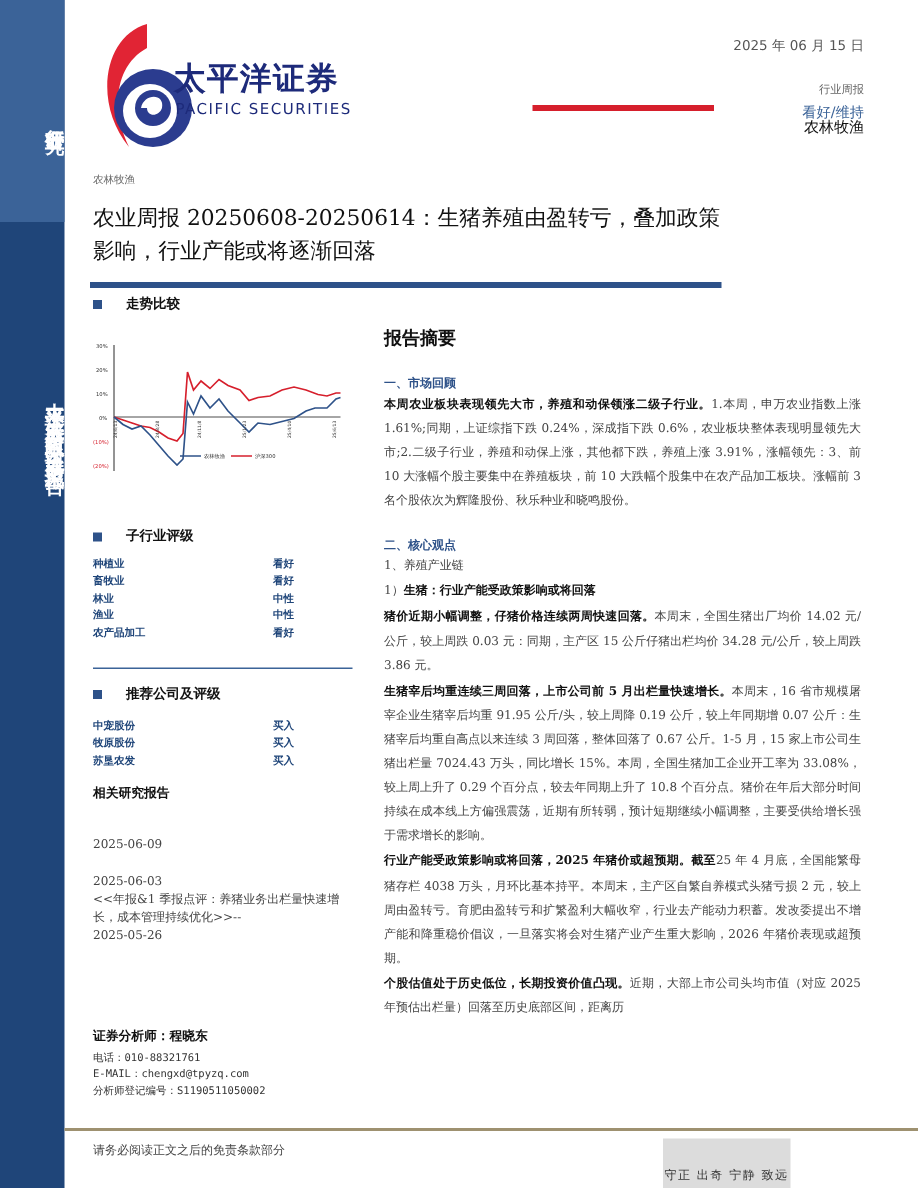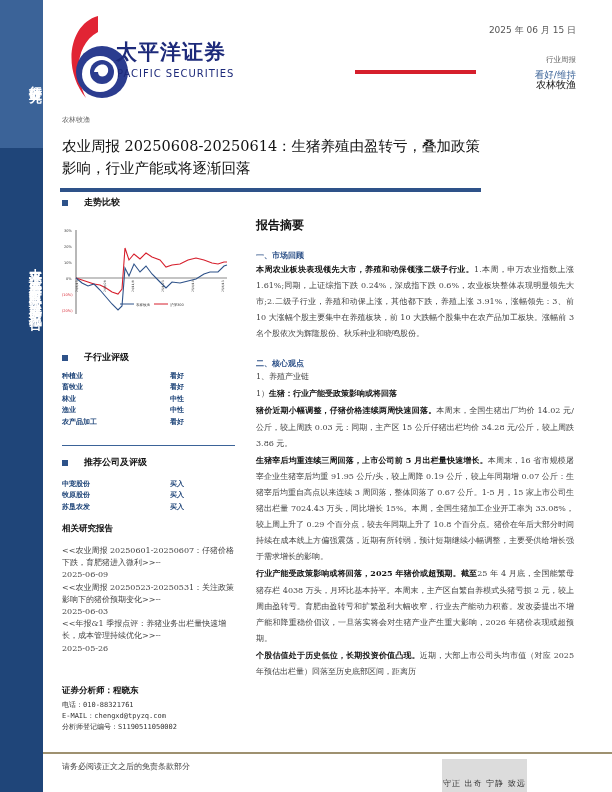--- a/index.html
+++ b/index.html
@@ -29,21 +29,21 @@
   .title { position: absolute; left: 62px; top: 135px; width: 420px; font-size: 14.5px; line-height: 22px; color: #111; }
   .title-bar { position: absolute; left: 60px; top: 188px; width: 421px; height: 4px; background: #2e5289; }
 
   .left-col { position: absolute; left: 62px; top: 196px; width: 175px; }
   .sec-head { display: flex; align-items: center; font-weight: bold; font-size: 9px; color: #111; }
   .sec-bullet { width: 6px; height: 6px; background: #2e5289; margin-right: 16px; }
 
   .chart { position: absolute; left: 62px; top: 222px; width: 170px; height: 100px; }
   .rating-table { position: absolute; left: 62px; top: 370px; width: 175px; font-size: 7px; font-weight: bold; color: #1f4579; }
   .rating-row { display: flex; height: 11.5px; align-items: center; }
-  .rating-row .n { width: 108px; }
+  .rating-row .n { width: 120px; }
   .divider { position: absolute; left: 62px; top: 445px; width: 173px; height: 1px; background: #3b6398; }
 
   .related-head { position: absolute; left: 62px; top: 523px; font-weight: bold; font-size: 8.5px; color: #111; }
   .related { position: absolute; left: 62px; top: 545px; width: 176px; font-size: 8px; line-height: 12.2px; color: #444; }
   .related .item { margin-bottom: 0; }
 
   .analyst-name { position: absolute; left: 62px; top: 685px; font-weight: bold; font-size: 8.5px; color: #111; }
   .analyst-info { position: absolute; left: 62px; top: 700px; font-size: 7px; line-height: 11px; color: #333; font-family: "DejaVu Sans Mono", monospace; }
 
   .right-col { position: absolute; left: 256px; top: 205px; width: 318px; }
@@ -169,22 +169,22 @@
       <span>买入</span>
     </div>
   <div class="rating-row">
       <span class="n">苏垦农发</span>
       <span>买入</span>
     </div>
 </div>
 
 <div class="related-head">相关研究报告</div>
 <div class="related">
-  <div class="item"><span>&lt;&lt;农业周报 20250601-20250607：仔猪价格下跌，育肥猪进入微利&gt;&gt;--</span><br><span>2025-06-09</span></div>
-  <div class="item"><span>&lt;&lt;农业周报 20250523-20250531：关注政策影响下的猪价预期变化&gt;&gt;--</span><br><span>2025-06-03</span></div>
+  <div class="item"><br><span>2025-06-09</span></div>
+  <div class="item"><br><span>2025-06-03</span></div>
   <div class="item"><span>&lt;&lt;年报&amp;1 季报点评：养猪业务出栏量快速增长，成本管理持续优化&gt;&gt;--</span><br><span>2025-05-26</span></div>
 </div>
 
 <div class="analyst-name">证券分析师：程晓东</div>
 <div class="analyst-info">
   <div>电话：010-88321761</div>
   <div>E-MAIL：chengxd@tpyzq.com</div>
   <div>分析师登记编号：S1190511050002</div>
 </div>
 

